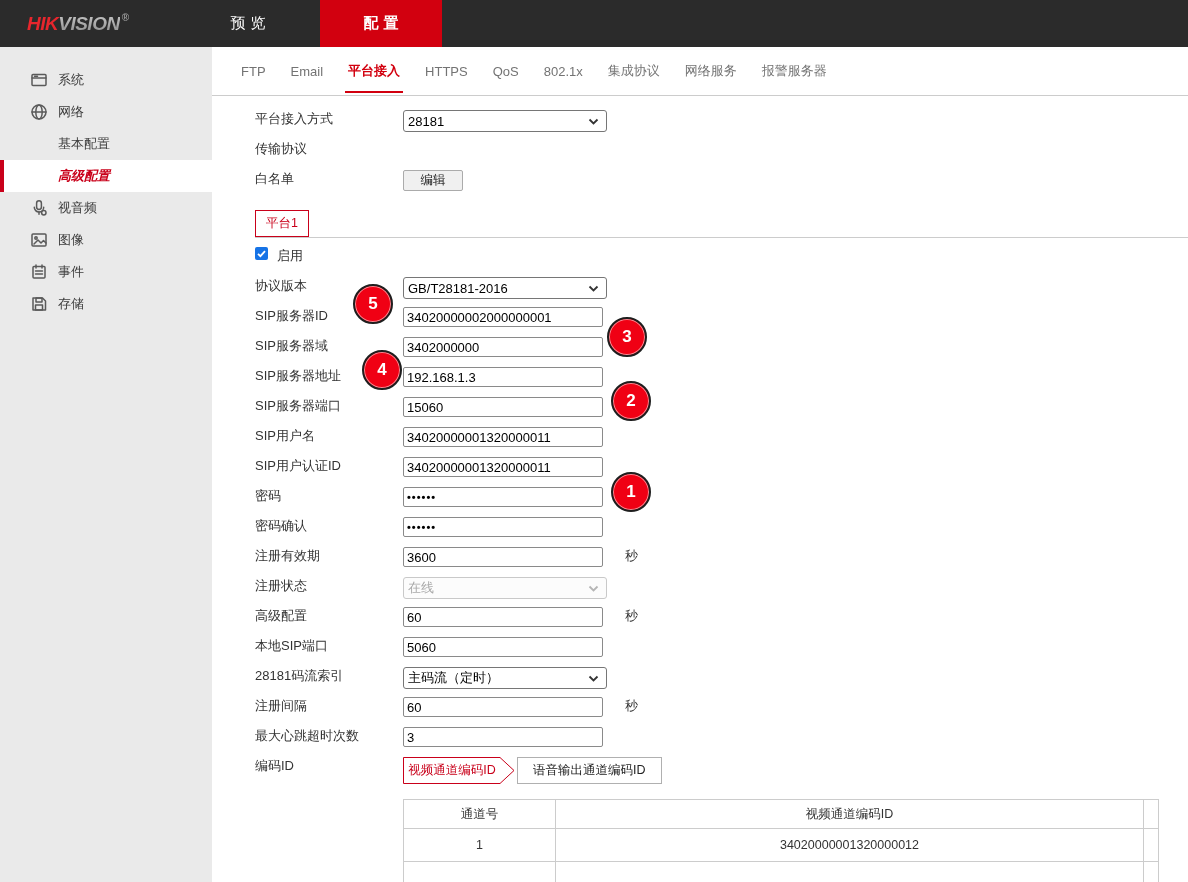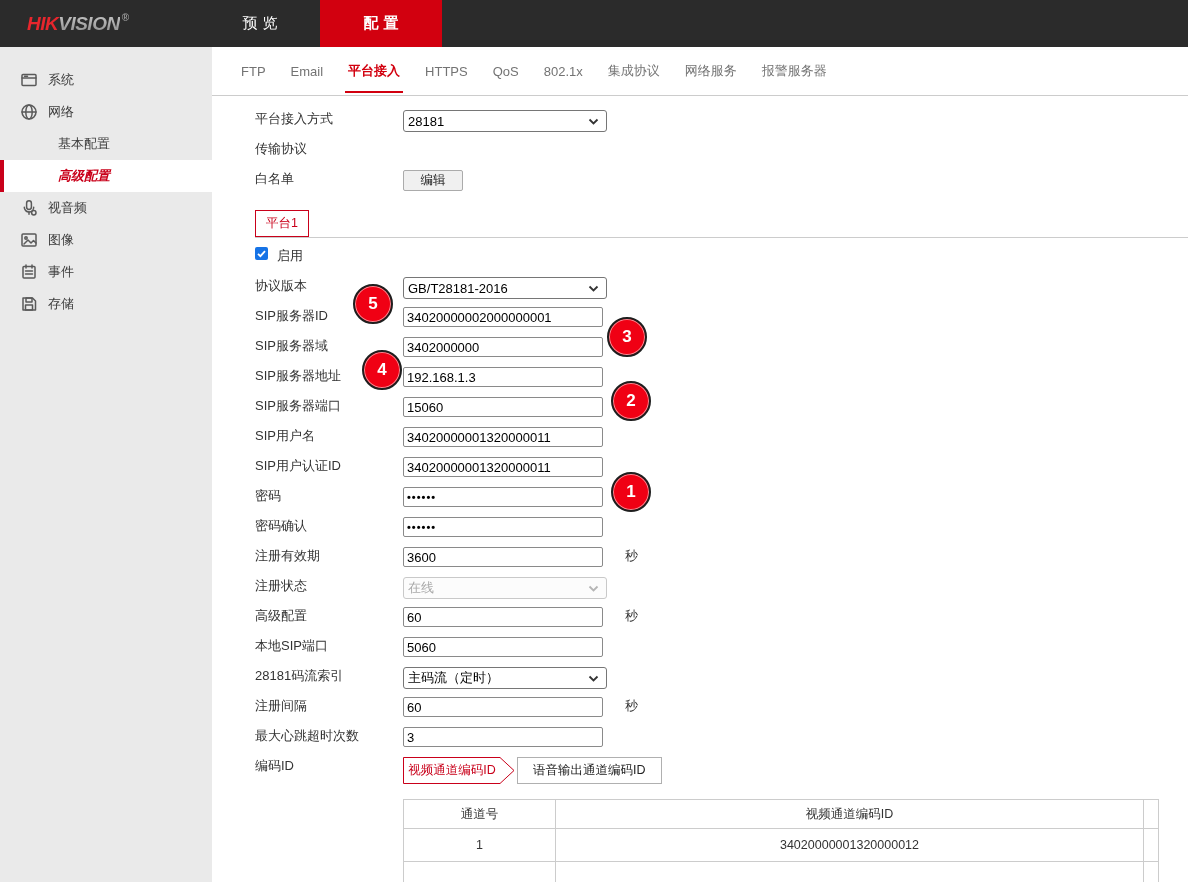--- a/index.html
+++ b/index.html
@@ -21,31 +21,31 @@
     position:absolute; left:27px; top:0; height:47px; display:flex; align-items:center;
     font-style:italic; font-weight:bold; font-size:19px; letter-spacing:-0.5px;
   }
   .logo .hik { color:#e8262d; }
   .logo .vision { color:#a8a8a8; background:linear-gradient(#c9c9c9,#8a8a8a); -webkit-background-clip:text; background-clip:text; -webkit-text-fill-color:transparent; }
   .logo .reg { color:#9a9a9a; font-size:10px; font-style:normal; margin-left:2px; align-self:flex-start; margin-top:12px; }
   .nav-tab {
     position:absolute; top:0; height:47px; display:flex; align-items:center; justify-content:center;
     color:#fff; font-size:15px; letter-spacing:5px; text-indent:5px; cursor:pointer;
   }
-  .nav-preview { left:200px; width:120px; }
+  .nav-preview { left:188px; width:120px; }
   .nav-config { left:320px; width:122px; background:#d2000f; font-weight:bold; }
 
   
   .sidebar {
     position:absolute; left:0; top:47px; width:212px; height:835px;
     background:#eaeaea; padding-top:17px;
   }
   .side-item {
     height:32px; display:flex; align-items:center; gap:10px;
-    border-left:4px solid transparent; padding-left:16px;
+    border-left:4px solid transparent; padding-left:26px;
     font-size:13px; color:#3d3d3d; cursor:pointer;
   }
   .side-item .ic { width:18px; height:18px; flex:0 0 18px; display:flex; }
   .side-item.sub { padding-left:54px; }
   .side-item.active { background:#fff; border-left-color:#c9001a; color:#c9001a; font-weight:bold;font-style:italic; }
   .ic svg { stroke:#5a5a5a; fill:none; stroke-width:1.5; stroke-linecap:round; stroke-linejoin:round; }
 
   
   .content { position:absolute; left:212px; top:47px; width:976px; height:835px; background:#fff; }
   .tabbar {

